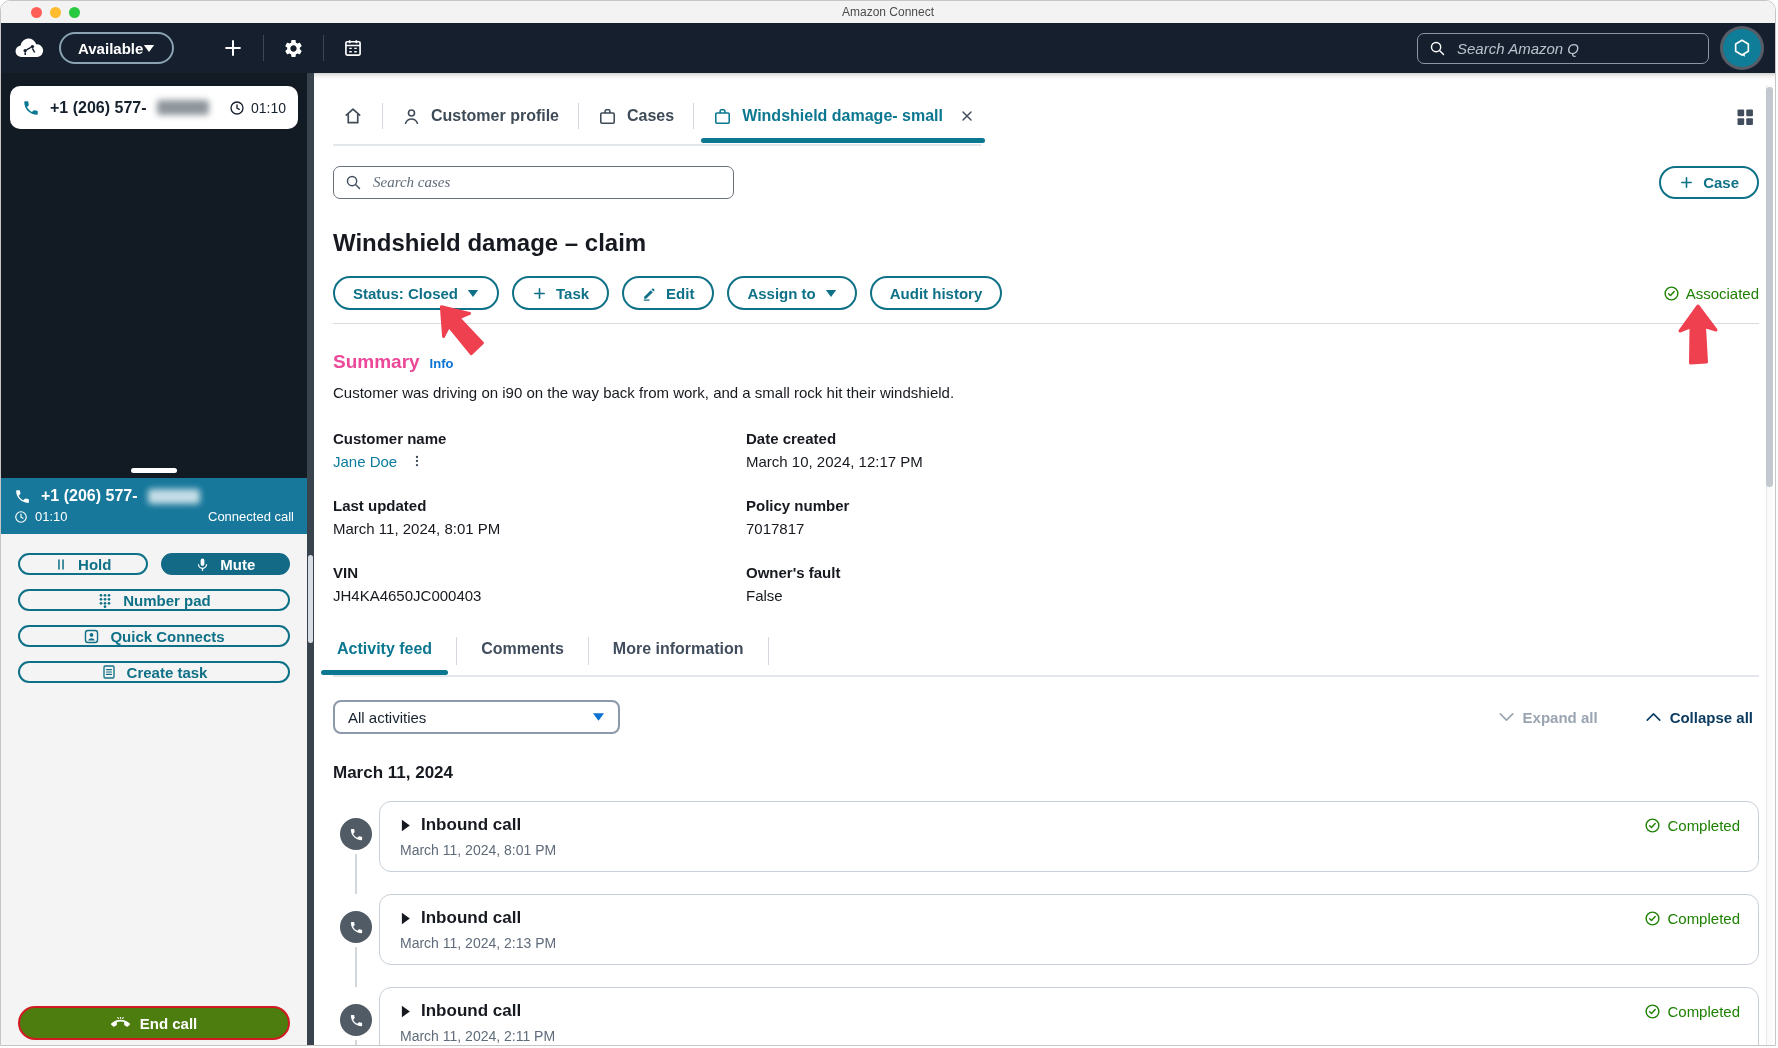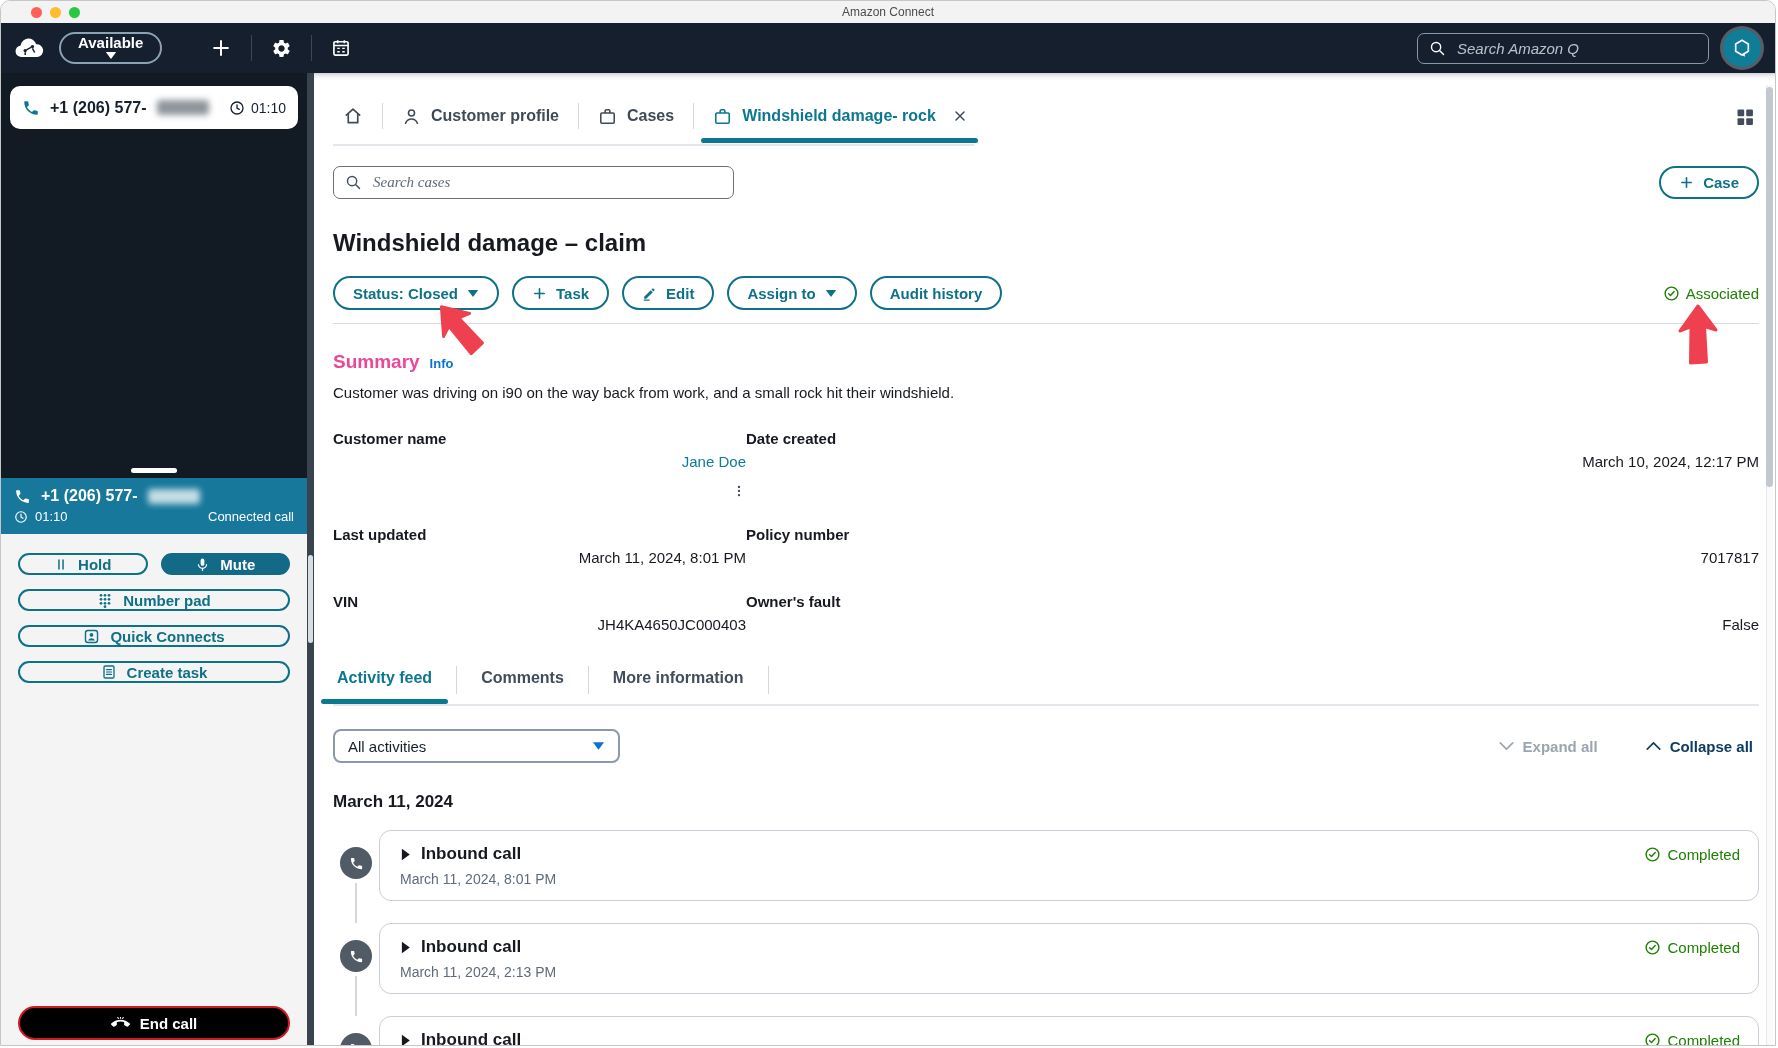--- a/index.html
+++ b/index.html
@@ -10,21 +10,21 @@
   
   .titlebar { position:relative; height:22px; background:#f4f3f3; display:flex; align-items:center; }
   .lights { position:absolute; left:30px; top:6px; display:flex; gap:8px; }
   .light { width:11px; height:11px; border-radius:50%; }
   .light.red { background:#ff5f57; } .light.yellow { background:#febc2e; } .light.green { background:#28c840; }
   .titlebar-title { margin:4px auto; font-size:12px; color:#4c4c4c; }
 
   
   .navbar { height:50px; background:#151f2d; display:flex; align-items:center; padding:0 14px 0 12px; }
   .nav-left { display:flex; align-items:center; }
-  .pill-available { margin-left:14px; border:2px solid #8aa2b2; border-radius:999px; color:#fff; font-weight:bold; font-size:15px; height:32px; padding:0 17px; display:flex; align-items:center; background:transparent;flex-direction:column; }
+  .pill-available { margin-left:14px; border:2px solid #8aa2b2; border-radius:999px; color:#fff; font-weight:bold; font-size:15px; height:32px; padding:0 17px; display:flex; align-items:center; background:transparent; }
   .nav-btn { color:#fff; display:flex; align-items:center; justify-content:center; background:none; border:none; padding:0; }
   .nav-sep { width:1px; height:26px; background:#3b4754; margin:0 19px; }
   .plusbtn { margin-left:48px; }
   .nav-right { margin-left:auto; display:flex; align-items:center; gap:14px; }
   .q-search { width:292px; height:31px; border:1px solid #8b97a5; border-radius:7px; display:flex; align-items:center; gap:9px; padding:0 11px; }
   .q-search input { flex:1; background:transparent; border:none; outline:none; color:#e3e8ec; font-size:15px; font-style:italic; font-family:inherit; min-width:0; }
   .q-search input::placeholder { color:#b9c2cb; font-style:italic; }
   .q-badge { width:38px; height:38px; border-radius:50%; background:#0f7d98; box-shadow:0 0 0 3px rgba(255,255,255,.28); display:flex; align-items:center; justify-content:center; }
 
   
@@ -45,21 +45,21 @@
   .cn-row1 { display:flex; align-items:center; gap:10px; }
   .cn-num { font-weight:bold; font-size:16px; white-space:nowrap; }
   .cn-row2 { margin-top:4px; display:flex; align-items:center; gap:7px; font-size:13px; }
   .cn-status { margin-left:auto; font-size:13px; }
 
   .controls { background:#f4f4f4; flex:1; display:flex; flex-direction:column; gap:14px; padding:19px 17px 9px; }
   .btnrow { display:flex; gap:13px; }
   .cbtn { border:2px solid #0f7187; background:transparent; color:#0f7187; border-radius:999px; height:22px; display:flex; align-items:center; justify-content:center; gap:10px; font-weight:bold; font-size:15px; font-family:inherit; }
   .cbtn.fill { background:#136a87; border-color:#136a87; color:#fff; }
   .btnrow .cbtn { flex:1; }
-  .cbtn.end { margin-top:auto; background:#000000; border-color:#d11a22; color:#fff; height:34px; }
+  .cbtn.end { margin-top:auto; background:#4d7c0f; border-color:#d11a22; color:#fff; height:34px; }
 
   .divider-strip { width:7px; background:#39434e; position:relative; }
   .s-thumb { position:absolute; left:1px; top:482px; width:5px; height:88px; background:#d7dde2; border-radius:3px; }
 
   
   .main { flex:1; position:relative; background:#fff; overflow:hidden; box-shadow:inset 0 7px 7px -7px rgba(0,0,0,.35); }
   .content { padding:26px 16px 0 19px; }
 
   .tabs-row { display:flex; align-items:flex-start; justify-content:space-between; }
   .tabstrip { display:flex; align-items:center; border-bottom:2px solid #e3e6ea; padding:4px 6px 15px 10px; }
@@ -83,21 +83,21 @@
 
   .rule { border:none; border-top:1px solid #d8dce0; margin:13px 0 0; }
 
   .summary-head { margin-top:27px; display:flex; align-items:baseline; gap:10px; }
   .summary-title { font-size:19px; font-weight:bold; color:#ec4899; }
   .info-link { font-size:13px; font-weight:bold; color:#0972d3; }
   .summary-text { margin-top:11px; font-size:15px; color:#16191f; }
 
   .fields { margin-top:29px; display:grid; grid-template-columns:413px 1fr; row-gap:27px; }
   .f-label { font-size:15px; font-weight:bold; color:#16191f; }
-  .f-value { margin-top:6px; font-size:15px; color:#16191f; display:flex; align-items:flex-end; gap:13px;flex-direction:column; }
+  .f-value { margin-top:6px; font-size:15px; color:#16191f; display:flex; align-items:flex-start; gap:13px; }
   .f-value .link { color:#0b7c9d; }
   .kebab { color:#414d5c; display:flex; }
 
   .subtabs { margin-top:33px; display:flex; align-items:center; border-bottom:2px solid #e3e6ea; }
   .stab { position:relative; font-size:16px; font-weight:bold; color:#414d5c; padding:0 4px 15px; cursor:default; }
   .stab.active { color:#0b7790; }
   .stab.active::after { content:""; position:absolute; left:-12px; right:-12px; bottom:-2px; height:5px; border-radius:3px; background:#0b7790; }
   .ssep { width:1px; height:28px; background:#d3d8de; margin:0 20px 10px; align-self:flex-start; }
 
   .feed-controls { margin-top:23px; display:flex; align-items:center; }
@@ -334,21 +334,21 @@
                 <path d="M9 7.5V5.2c0-.9.7-1.7 1.7-1.7h2.6c.9 0 1.7.8 1.7 1.7v2.3" fill="none" stroke="#3f4b57" stroke-width="2"></path>
               </svg>
               <span>Cases</span>
             </div>
             <span class="tsep"></span>
             <div class="tab active">
               <svg class="ic" width="19" height="19" viewBox="0 0 24 24">
                 <rect x="3.5" y="7.5" width="17" height="13" rx="1.5" fill="none" stroke="#0b7790" stroke-width="2"></rect>
                 <path d="M9 7.5V5.2c0-.9.7-1.7 1.7-1.7h2.6c.9 0 1.7.8 1.7 1.7v2.3" fill="none" stroke="#0b7790" stroke-width="2"></path>
               </svg>
-              <span>Windshield damage- rock</span>
+              <span>Windshield damage- small</span>
               <span class="close">
                 <svg class="ic" width="16" height="16" viewBox="0 0 24 24">
                     <path d="M6 6l12 12M18 6L6 18" stroke="#414d5c" stroke-width="2.2" stroke-linecap="round"></path>
                   </svg>
               </span>
             </div>
           </div>
           <button class="nav-btn grid-btn">
             <svg class="ic" width="20" height="20" viewBox="0 0 24 24">
               <g fill="#414d5c">

